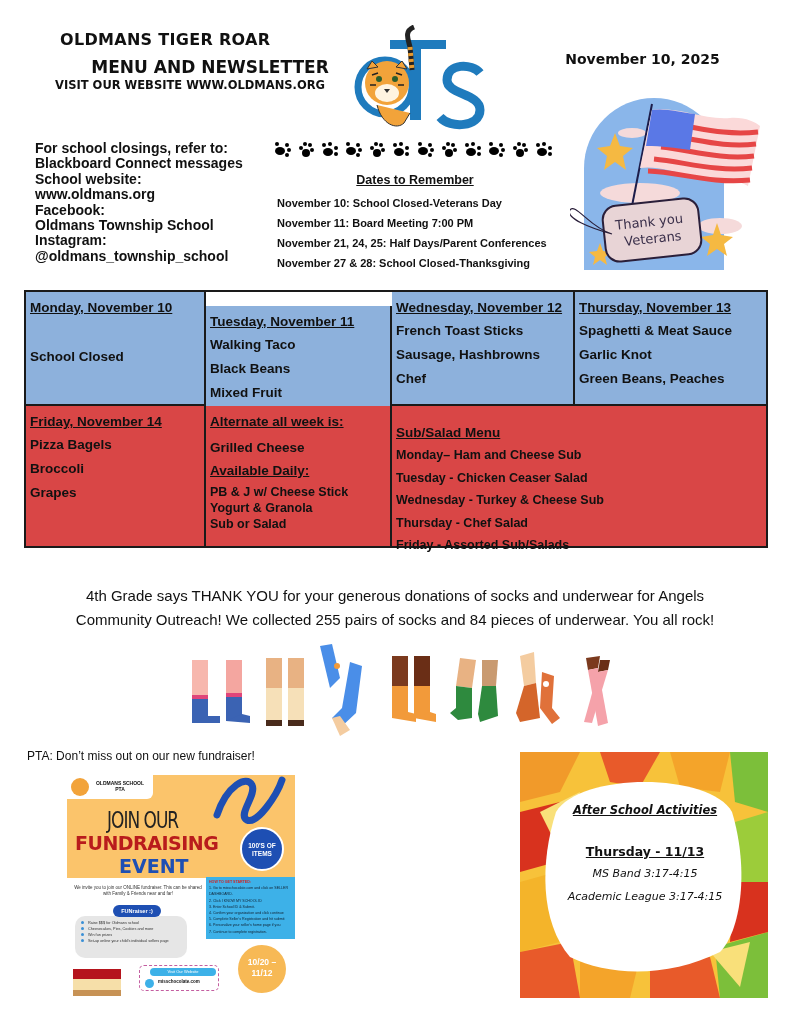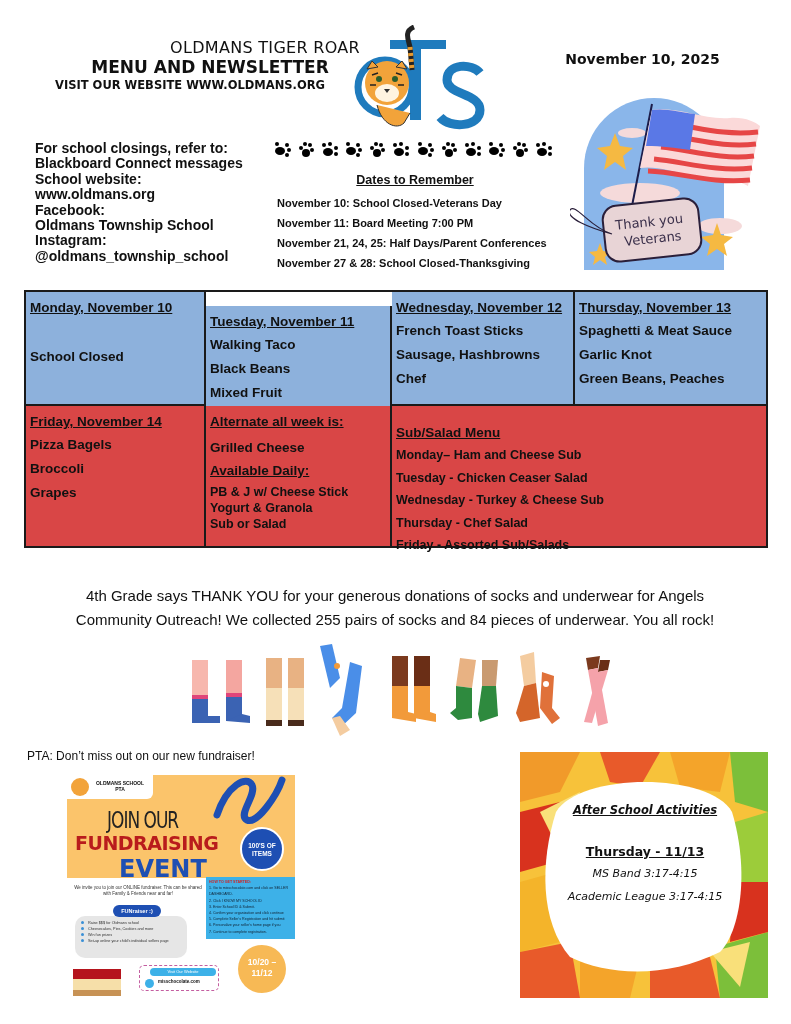--- a/index.html
+++ b/index.html
@@ -1,21 +1,21 @@
 <!DOCTYPE html>
 <html><head>
 <meta charset="utf-8">
 <style>
   * { box-sizing: border-box; margin: 0; padding: 0; }
   html, body { width: 791px; height: 1024px; background: #ffffff; overflow: hidden; }
   body { position: relative; font-family: "Liberation Sans", sans-serif; color: #111; }
   .abs { position: absolute; }
 
   
-  .hdr-title { left: 60px; top: 30px; width: 300px; text-align: right; font-family: "DejaVu Sans", sans-serif; font-size: 16px; font-weight: normal; letter-spacing: 0.3px; margin-top: 8px; }
+  .hdr-title { left: 60px; top: 30px; width: 300px; text-align: left; font-family: "DejaVu Sans", sans-serif; font-size: 16px; font-weight: bold; letter-spacing: 0.3px; }
   .hdr-sub { left: 60px; top: 57px; width: 300px; text-align: center; font-family: "DejaVu Sans", sans-serif; font-size: 17px; font-weight: bold; }
   .hdr-web { left: 40px; top: 78px; width: 300px; text-align: center; font-family: "DejaVu Sans", sans-serif; font-size: 11.5px; font-weight: bold; }
   .hdr-date { left: 555px; top: 51px; width: 175px; text-align: center; font-family: "DejaVu Sans", sans-serif; font-size: 14px; font-weight: bold; }
 
   
   .logo { left: 352px; top: 25px; width: 135px; height: 112px; }
 
   
   .contact { left: 35px; top: 141px; width: 240px; font-family: "Liberation Sans", sans-serif; font-size: 14px; font-weight: bold; line-height: 15.4px; }
   .contact div { white-space: nowrap; }
@@ -50,21 +50,21 @@
   .socks { left: 180px; top: 638px; width: 440px; height: 98px; }
 
   
   .pta-line { left: 27px; top: 749px; font-size: 12px; white-space: nowrap; }
   .flyer { left: 67px; top: 775px; width: 228px; height: 222px; background: #fff; overflow: hidden; }
   .flyer-top { position: absolute; left: 0; top: 0; width: 228px; height: 103px; background: #fbc46b; }
   .flyer-tab { position: absolute; left: 0; top: 0; width: 86px; height: 24px; background: #fff; border-bottom-right-radius: 6px; }
   .flyer-tabtxt { position: absolute; left: 24px; top: 5px; font-size: 5px; font-weight: bold; line-height: 6px; text-align: center; width: 58px; }
   .flyer-join { position: absolute; left: 40px; top: 31px; font-family: "DejaVu Sans", sans-serif; font-size: 17px; color: #222; letter-spacing: -1px; transform: scaleY(1.4); transform-origin: left top; }
   .flyer-fund { position: absolute; left: 8px; top: 57px; font-family: "DejaVu Sans", sans-serif; font-size: 19px; font-weight: bold; color: #b91c1c; letter-spacing: -0.5px; }
-  .flyer-event { position: absolute; left: 52px; top: 80px; font-family: "DejaVu Sans", sans-serif; font-size: 24px; font-weight: bold; color: #1e4fb3; }
+  .flyer-event { position: absolute; left: 52px; top: 80px; font-family: "DejaVu Sans", sans-serif; font-size: 19px; font-weight: bold; color: #1e4fb3; }
   .flyer-badge { position: absolute; left: 173px; top: 52px; width: 44px; height: 44px; border-radius: 50%; background: #1e4fb3; border: 2px solid #fff; color: #fff; font-size: 6.5px; font-weight: bold; text-align: center; padding-top: 13px; line-height: 8px; }
   .flyer-invite { position: absolute; left: 6px; top: 110px; width: 130px; font-size: 4.5px; text-align: center; line-height: 6px; color: #333; }
   .flyer-how { position: absolute; left: 139px; top: 102px; width: 90px; height: 62px; background: #3db1e8; padding: 2px 3px; font-size: 3.6px; line-height: 6.2px; color: #123; }
   .flyer-how .t { color: #d02424; font-weight: bold; }
   .flyer-pill { position: absolute; left: 46px; top: 130px; width: 48px; height: 12px; border-radius: 7px; background: #1e4fb3; color: #fff; font-size: 5.5px; font-weight: bold; text-align: center; line-height: 12px; }
   .flyer-list { position: absolute; left: 8px; top: 141px; width: 112px; height: 42px; background: #e6e6e6; border-radius: 10px; padding: 4px 6px; font-size: 3.8px; line-height: 6px; color: #333; }
   .flyer-list span.dot { display: inline-block; width: 3px; height: 3px; background: #3a8fd6; border-radius: 50%; margin-right: 4px; }
   .flyer-cake { position: absolute; left: 6px; top: 183px; width: 48px; height: 38px; background: linear-gradient(#fff 0, #fff 30%, #b5141d 30%, #b5141d 55%, #f6dfa9 55%, #f6dfa9 85%, #c79255 85%); }
   .flyer-site { position: absolute; left: 72px; top: 190px; width: 80px; height: 26px; border: 1px dashed #c45ea1; border-radius: 5px; background: #fff; }
   .flyer-site .btn { position: absolute; left: 10px; top: 2px; width: 66px; height: 8px; background: #3db1e8; color: #fff; font-size: 4px; text-align: center; line-height: 8px; border-radius: 4px; }

